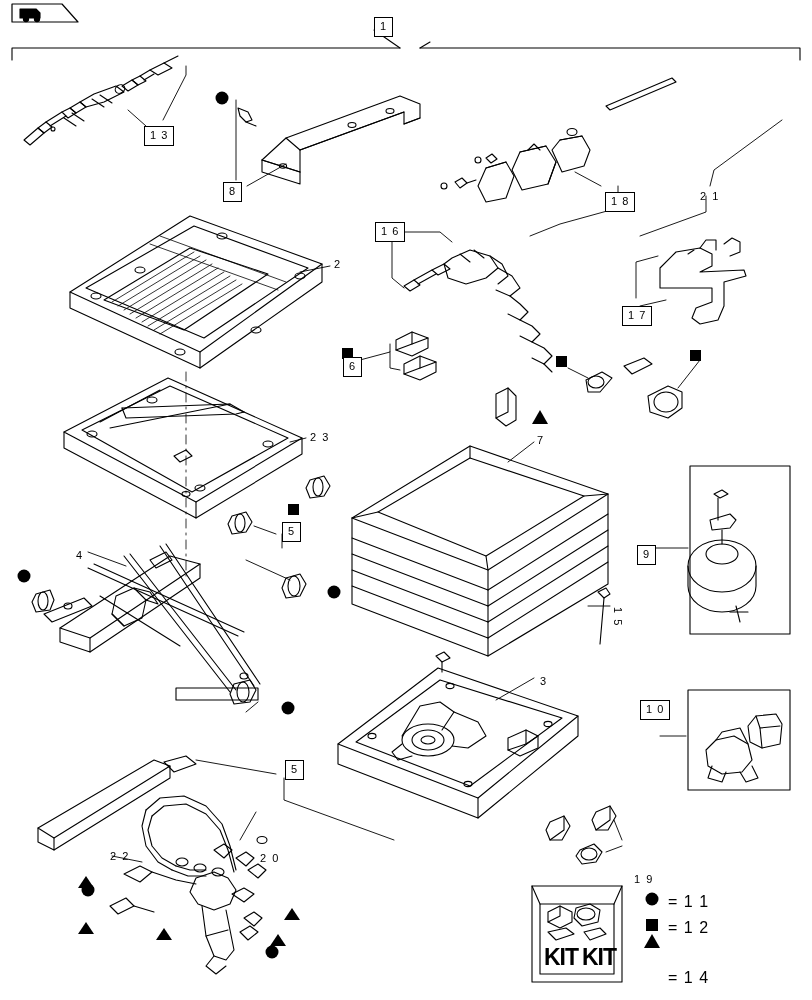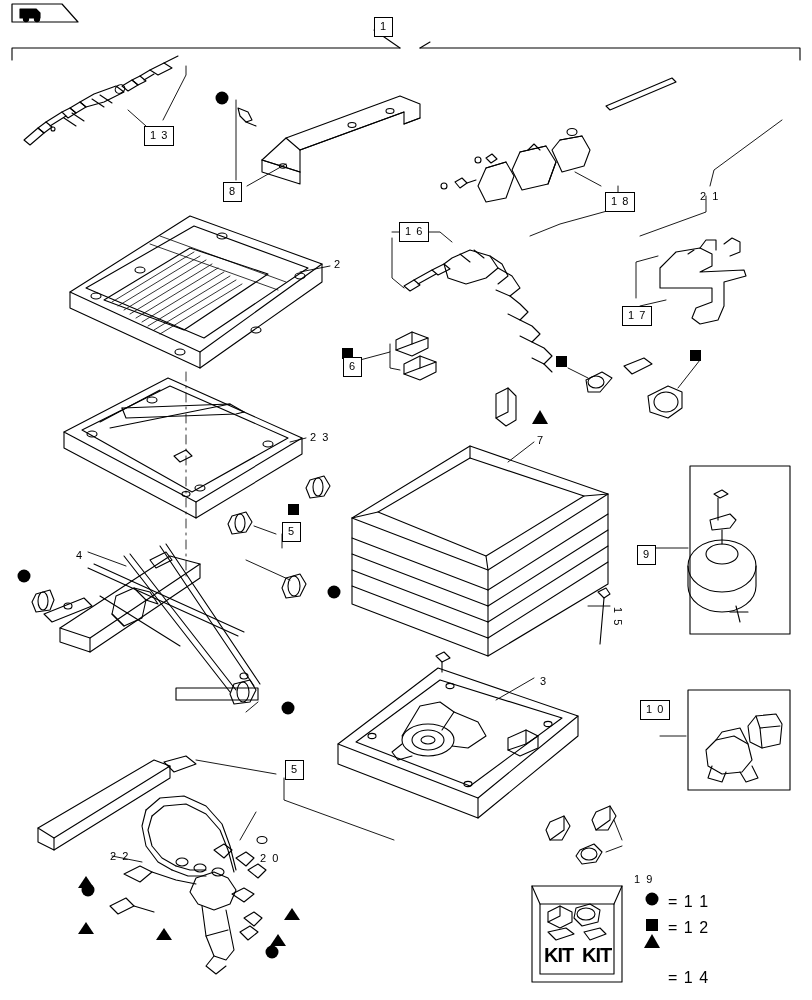--- a/index.html
+++ b/index.html
@@ -46,21 +46,21 @@
   }
   .legend-row {
     position: absolute;
     font-size: 16px;
     letter-spacing: 1px;
   }
   .kit-word {
     position: absolute;
     font-family: "Liberation Sans", sans-serif;
     font-weight: bold;
-    font-size: 20px;
+    font-size: 23px;
     letter-spacing: -1px;
   }
 </style>
 </head>
 <body>
 
 <div id="sheet">
 
   <svg class="layer" viewBox="0 0 812 1000">
     <g fill="none" stroke="#000" stroke-width="1.1" stroke-linejoin="round" stroke-linecap="round">
@@ -437,21 +437,21 @@
       <path d="M652 934 L660 948 L644 948 Z" fill="#000" stroke="none"></path>
 
     </g>
   </svg>
 
   <div class="boxnum" style="left:374px; top:17px;">1</div>
   <div class="boxnum" style="left:144px; top:126px;">1 3</div>
   <div class="boxnum" style="left:223px; top:182px;">8</div>
   <div class="boxnum" style="left:605px; top:192px;">1 8</div>
   <div class="callout" style="left:700px; top:190px;">2 1</div>
-  <div class="boxnum" style="left:375px; top:222px;margin-left:24px;">1 6</div>
+  <div class="boxnum" style="left:375px; top:222px;">1 6</div>
   <div class="boxnum" style="left:622px; top:306px;">1 7</div>
   <div class="callout" style="left:334px; top:258px;">2</div>
   <div class="boxnum" style="left:343px; top:357px;">6</div>
   <div class="callout" style="left:310px; top:431px;">2 3</div>
   <div class="callout" style="left:537px; top:434px;">7</div>
   <div class="boxnum" style="left:637px; top:545px;">9</div>
   <div class="boxnum" style="left:282px; top:522px;">5</div>
   <div class="callout" style="left:76px;  top:549px;">4</div>
   <div class="callout" style="left:612px; top:607px; writing-mode:vertical-rl;">1 5</div>
   <div class="callout" style="left:540px; top:675px;">3</div>

